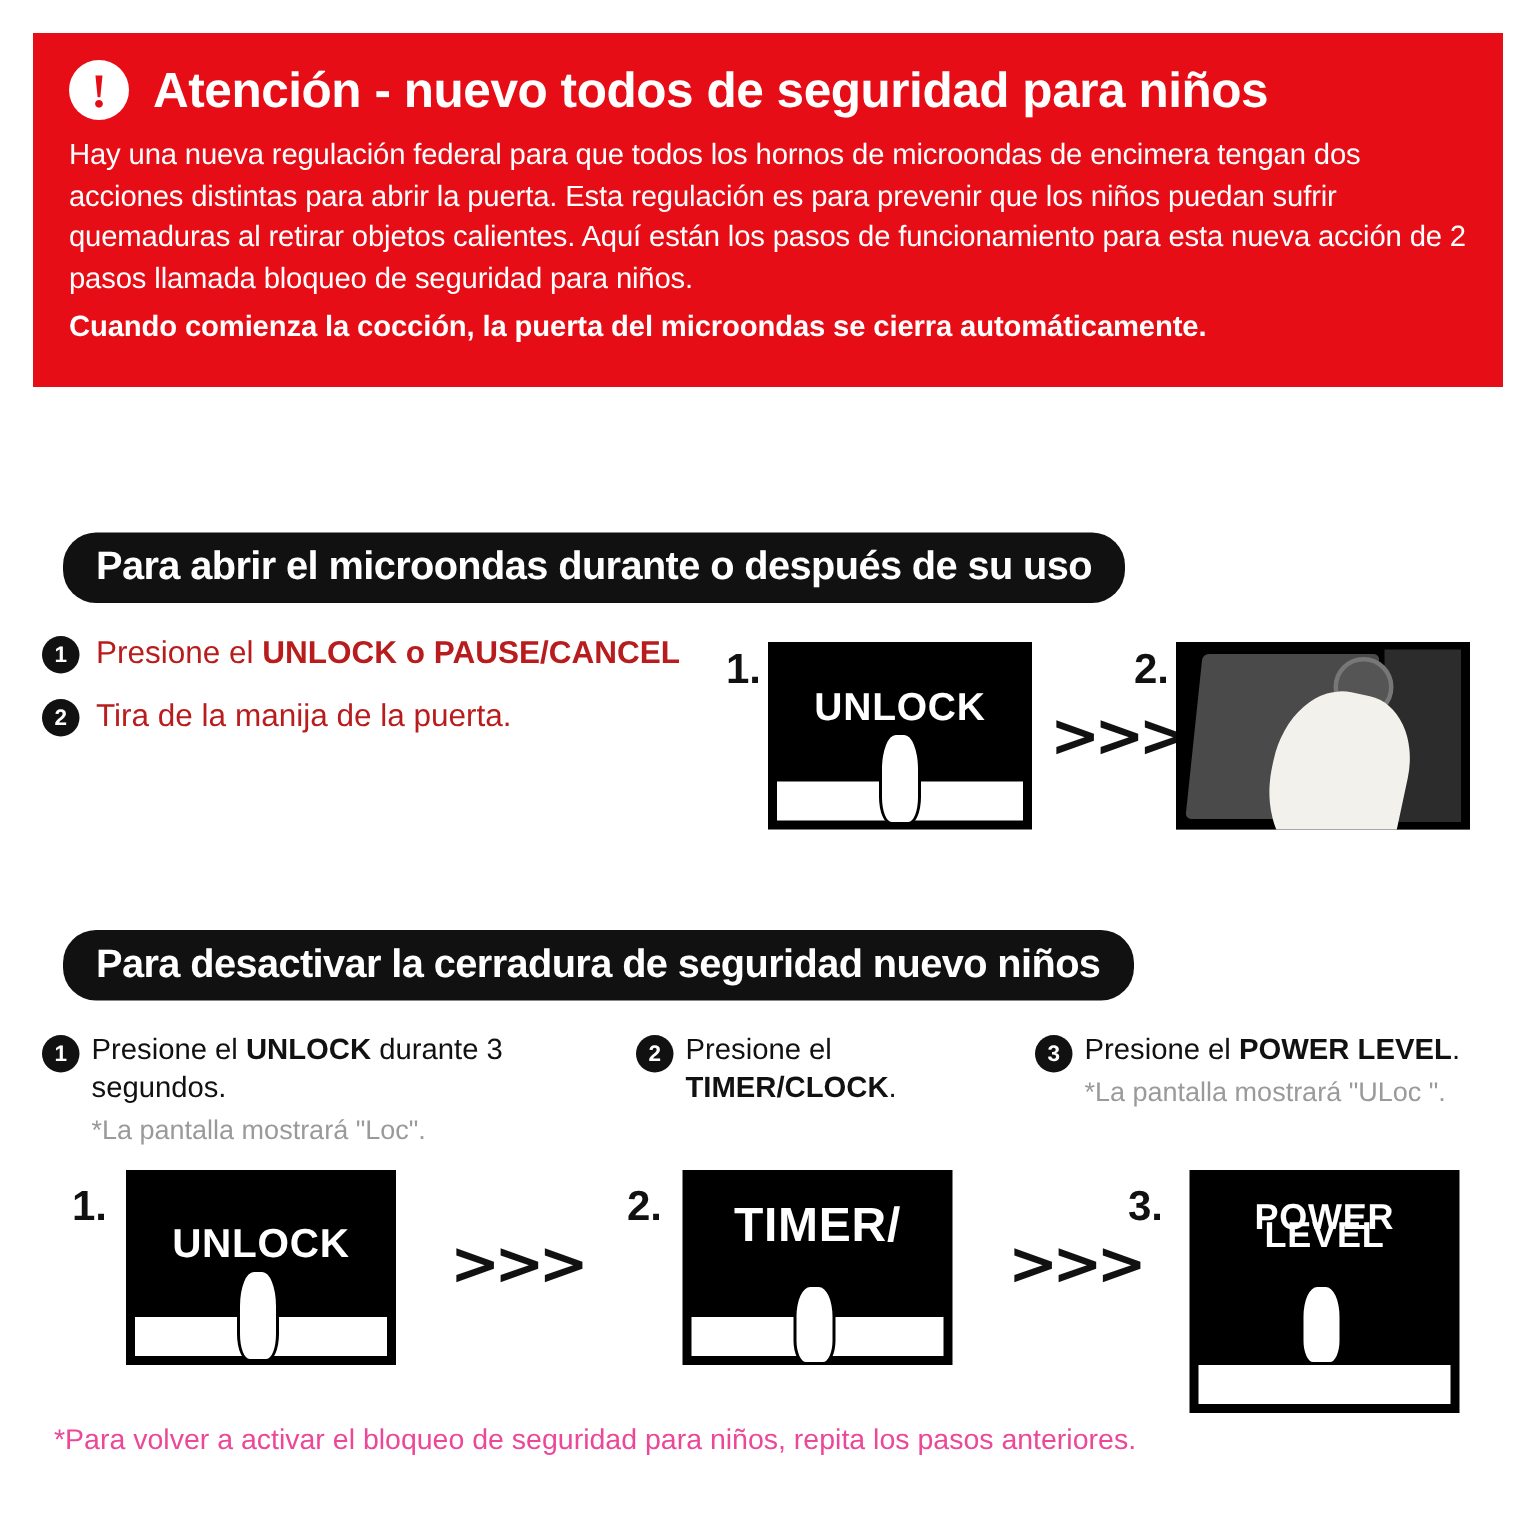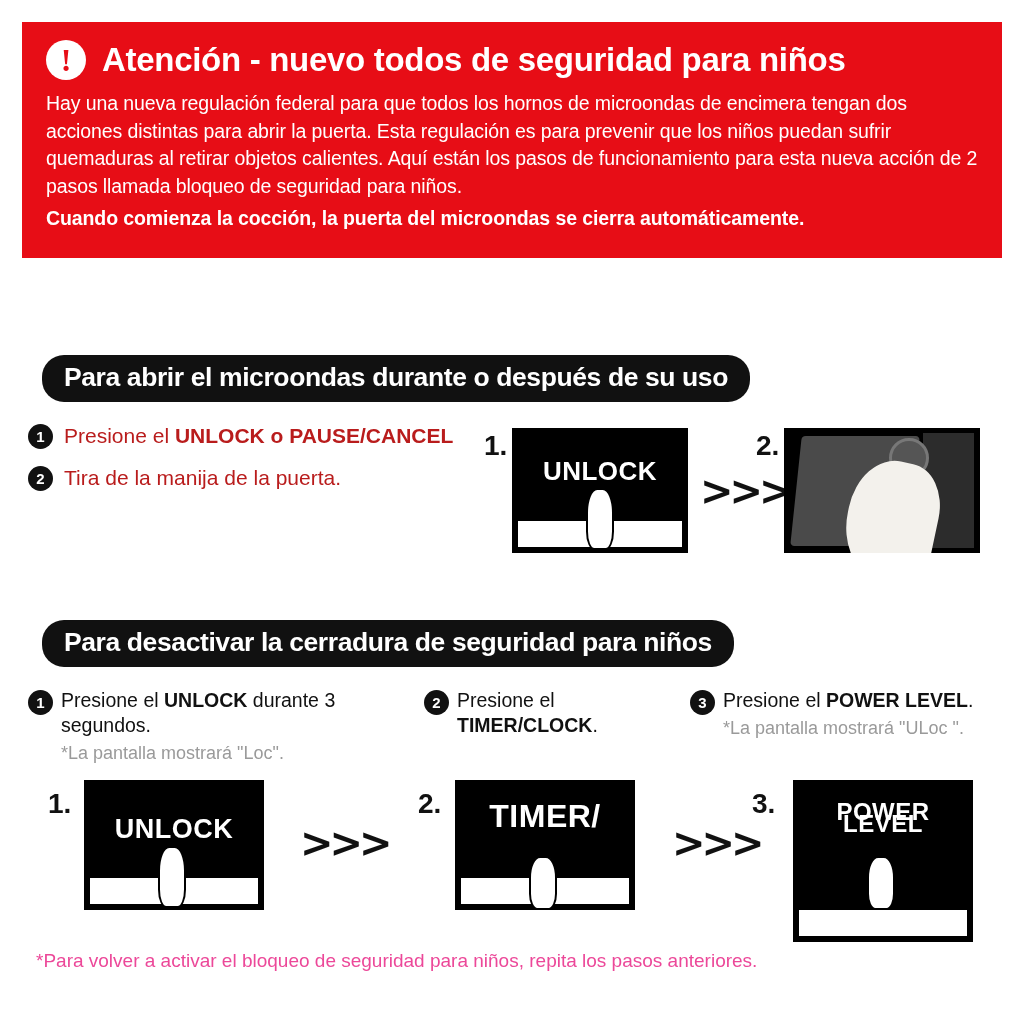--- a/index.html
+++ b/index.html
@@ -281,21 +281,21 @@
   <div class="frame" style="left:784px; top:428px; width:196px; height:125px;">
     <div class="mw">
       <div class="mw-door"></div>
       <div class="mw-panel"></div>
       <div class="knob" style="top:10px;"></div>
       <div class="knob" style="top:56px;"></div>
       <div class="hand2"></div>
     </div>
   </div>
 
-  <div class="pill" id="pill-disable">Para desactivar la cerradura de seguridad para niños</div>
+  <div class="pill" id="pill-disable">Para desactivar la cerradura de seguridad nuevo niños</div>
 
   <div class="s2-col" style="left:28px; width:390px;">
     <div class="s2-head">
       <div class="num-circle">1</div>
       <div class="s2-text">
         <span>Presione el </span><b>UNLOCK</b><span> durante 3 segundos.</span>
         <div class="s2-note">*La pantalla mostrará "Loc".</div>
       </div>
     </div>
   </div>

